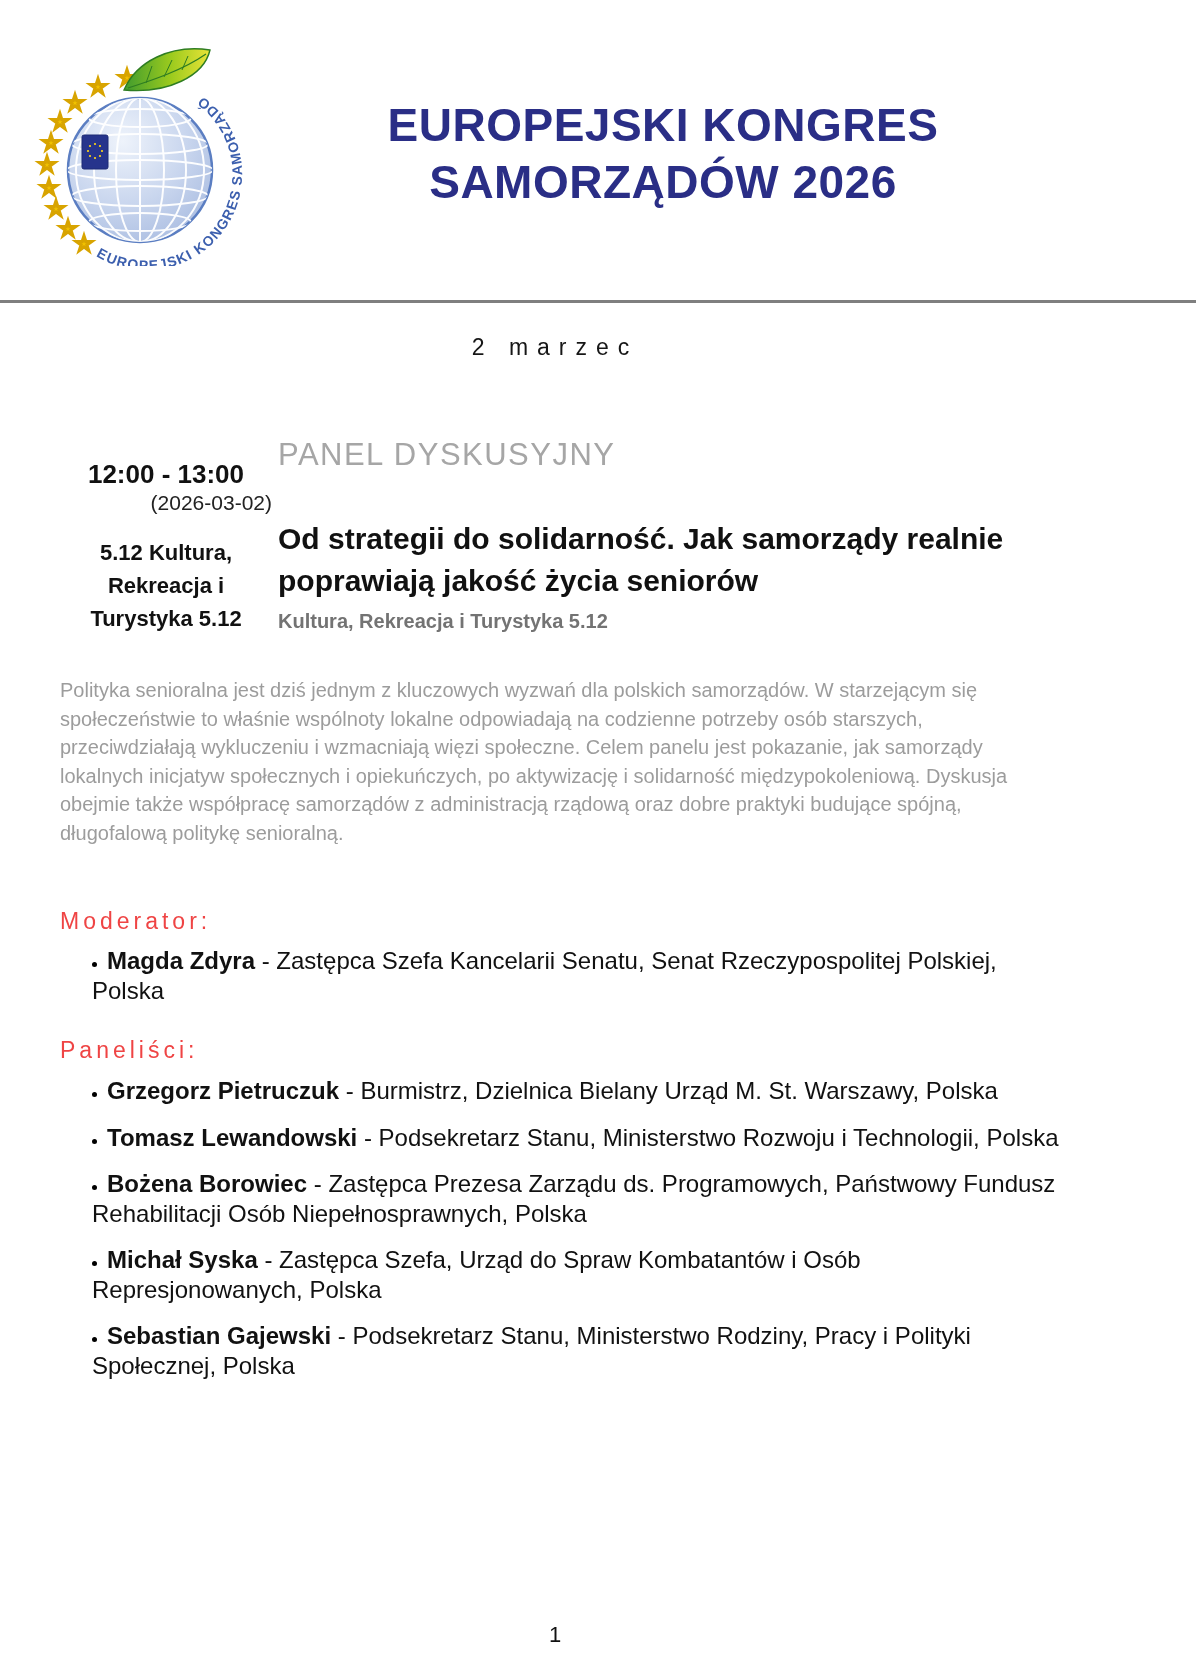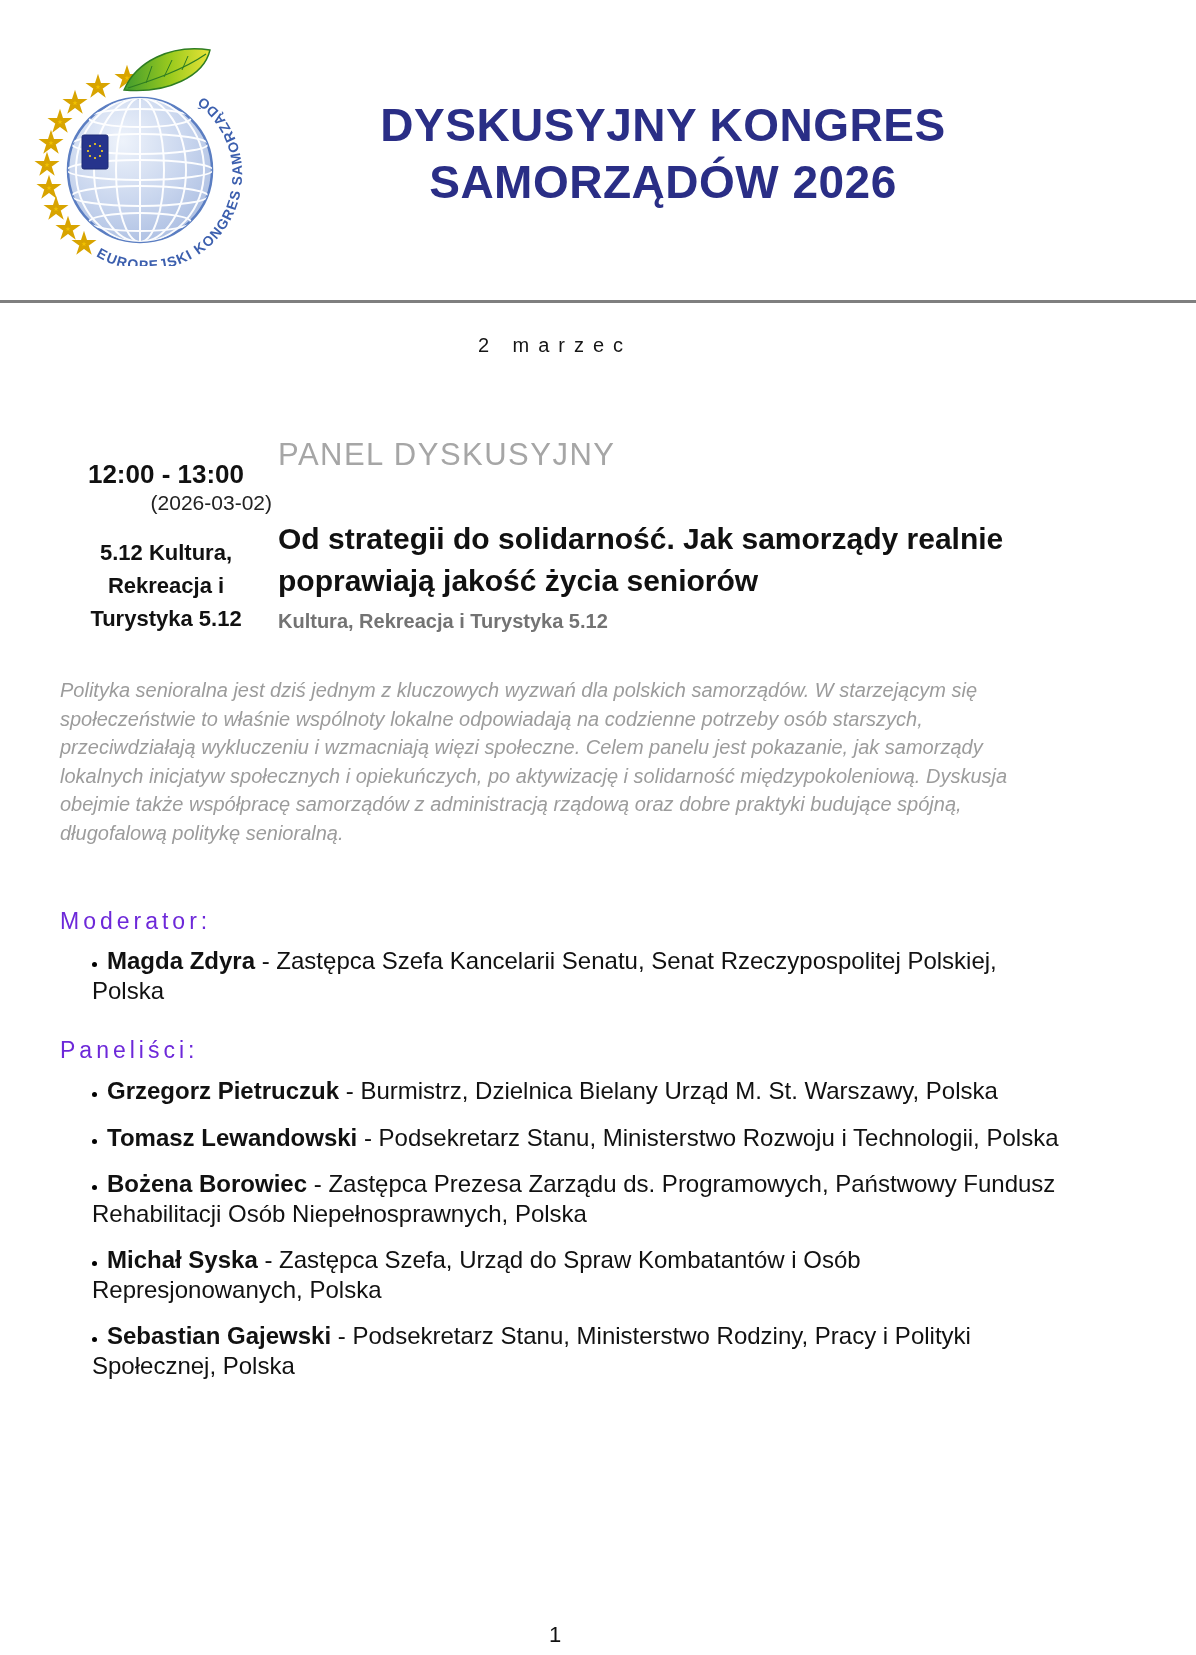--- a/index.html
+++ b/index.html
@@ -15,21 +15,21 @@
   .logo{position:absolute;left:28px;top:30px;width:252px;height:236px;}
   .brand-title{
     position:absolute;left:300px;top:97px;width:726px;
     text-align:center;font-weight:bold;font-size:46px;line-height:57px;
     color:var(--brand-navy,#2a2e86);letter-spacing:0.5px;
   }
   .rule{position:absolute;left:0;top:300px;width:1196px;height:3px;background:var(--divider-gray,#7f7f7f);}
   
   .date-heading{
     position:absolute;left:0;top:334px;width:1110px;text-align:center;
-    font-size:20px;letter-spacing:9px;color:#161616;
+    font-size:23px;letter-spacing:9px;color:#161616;
   }
   
   .time-block{position:absolute;left:60px;top:459px;width:212px;text-align:center;}
   .time{font-weight:bold;font-size:26px;line-height:30px;color:#111;}
   .date-small{font-size:21px;line-height:24px;color:#222;margin-top:2px;text-align:right;}
   .panel-type{
     position:absolute;left:278px;top:437px;
     font-size:31px;letter-spacing:1.5px;color:var(--panel-type-gray,#a6a6a6);
   }
   
@@ -41,27 +41,27 @@
     position:absolute;left:278px;top:518px;width:745px;
     font-weight:bold;font-size:30px;line-height:42px;color:#111;
   }
   .session-subtitle{
     position:absolute;left:278px;top:610px;
     font-weight:bold;font-size:20px;color:#737373;
   }
   
   .description{
     position:absolute;left:60px;top:676px;width:1020px;
-    font-style:italic;font-size:20px;line-height:28.5px;
+    font-size:20px;line-height:28.5px;
     color:var(--muted-gray,#9c9c9c);
   }
   
   .list-heading{
     position:absolute;left:60px;
-    font-size:23px;letter-spacing:4px;color:#6d28d9;
+    font-size:23px;letter-spacing:4px;color:#ef4444;
   }
   .moderator-heading{top:908px;}
   .panelists-heading{top:1037px;}
   .people{position:absolute;left:92px;width:975px;font-size:24px;line-height:29.5px;color:#111;}
   .moderator-list{top:946px;}
   .panelist-list{top:1076px;}
   .person{margin:0 0 17px 0;}
   .bullet{
     display:inline-block;width:5px;height:5px;border-radius:50%;
     background:#000;margin-right:10px;vertical-align:middle;
@@ -145,21 +145,21 @@
       <path d="M 100 56 C 125 48, 155 38, 178 22" fill="none" stroke="#2e7d22" stroke-width="1.2"></path>
       <path d="M 118 51 L 124 34 M 136 45 L 144 28 M 154 38 L 160 24" fill="none" stroke="#2e7d22" stroke-width="1"></path>
     </g>
 
     <text font-size="14" font-weight="bold" fill="#3c5fae" letter-spacing="1.2" font-family="Liberation Sans, DejaVu Sans, sans-serif">
       <textPath href="#arcTextPath">EUROPEJSKI KONGRES SAMORZĄDÓW</textPath>
     </text>
   </svg>
 
   <div class="brand-title">
-    <div>DYSKUSYJNY KONGRES</div>
+    <div>EUROPEJSKI KONGRES</div>
     <div>SAMORZĄDÓW 2026</div>
   </div>
 
   <div class="rule"></div>
 
   <div class="date-heading">2 marzec</div>
 
   <div class="time-block">
     <div class="time">12:00 - 13:00</div>
     <div class="date-small">(2026-03-02)</div>

